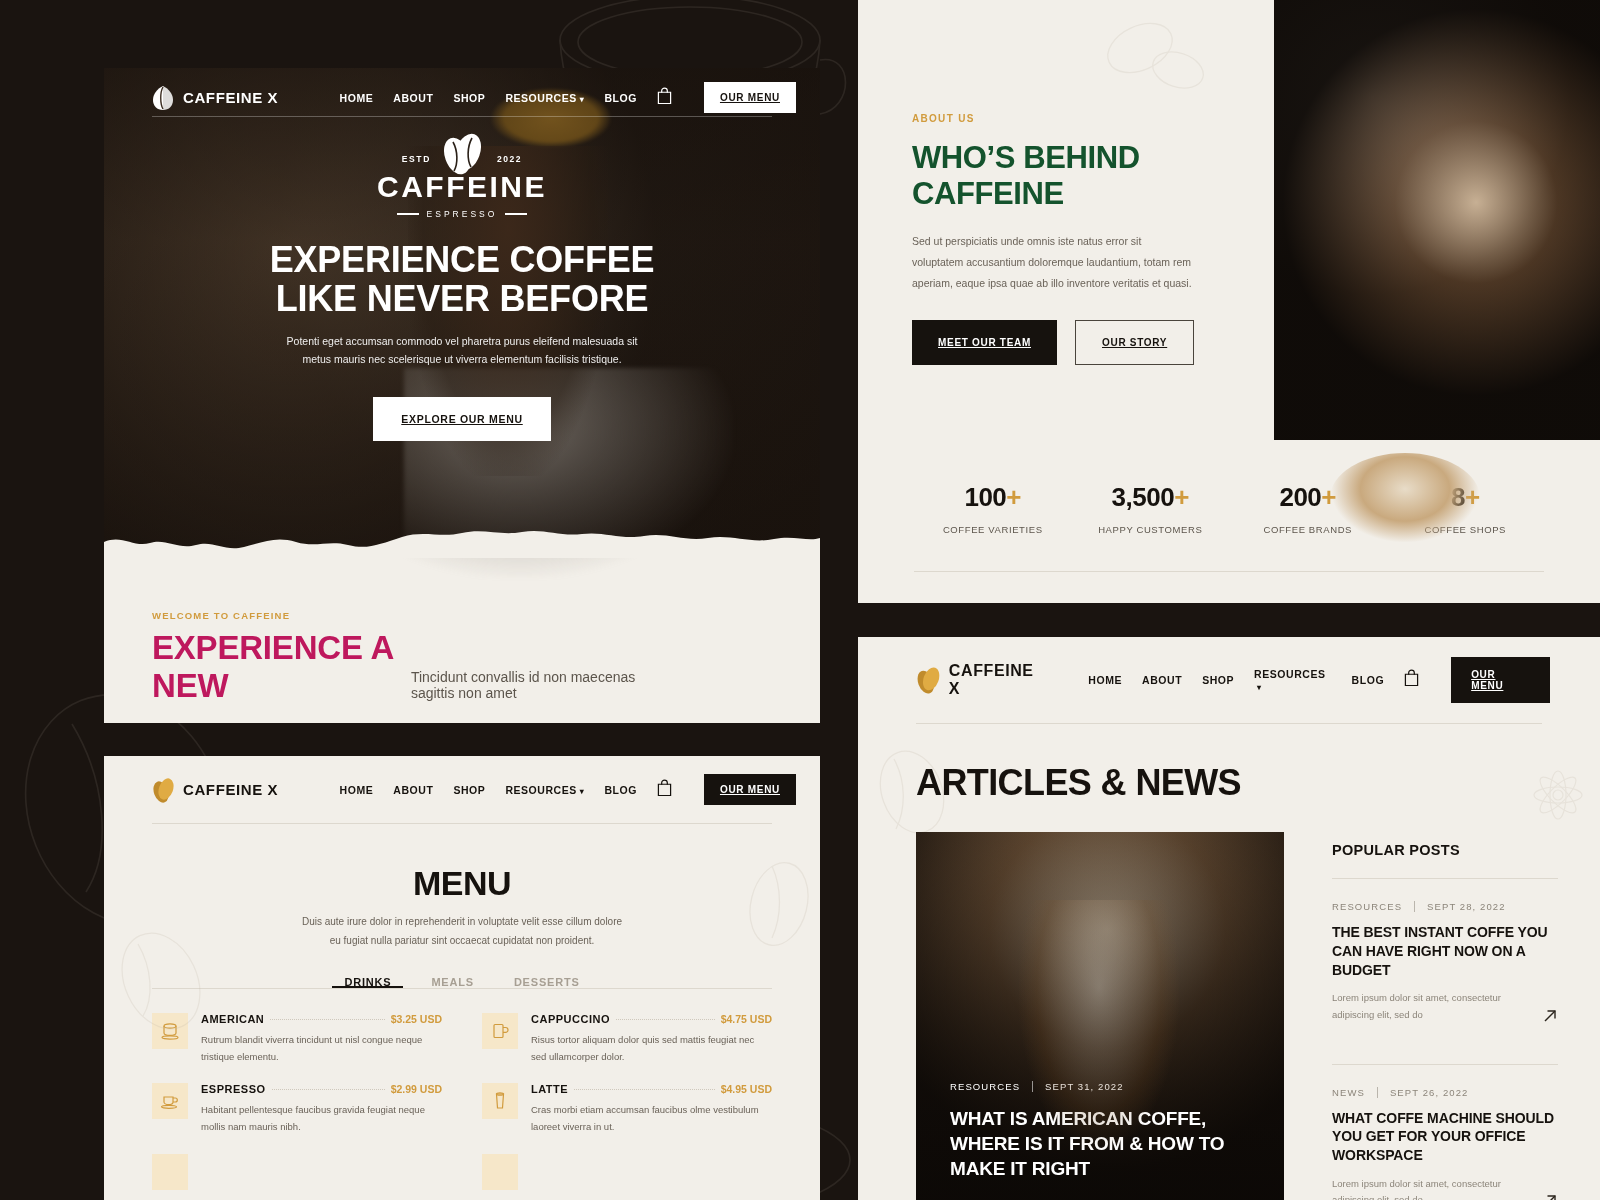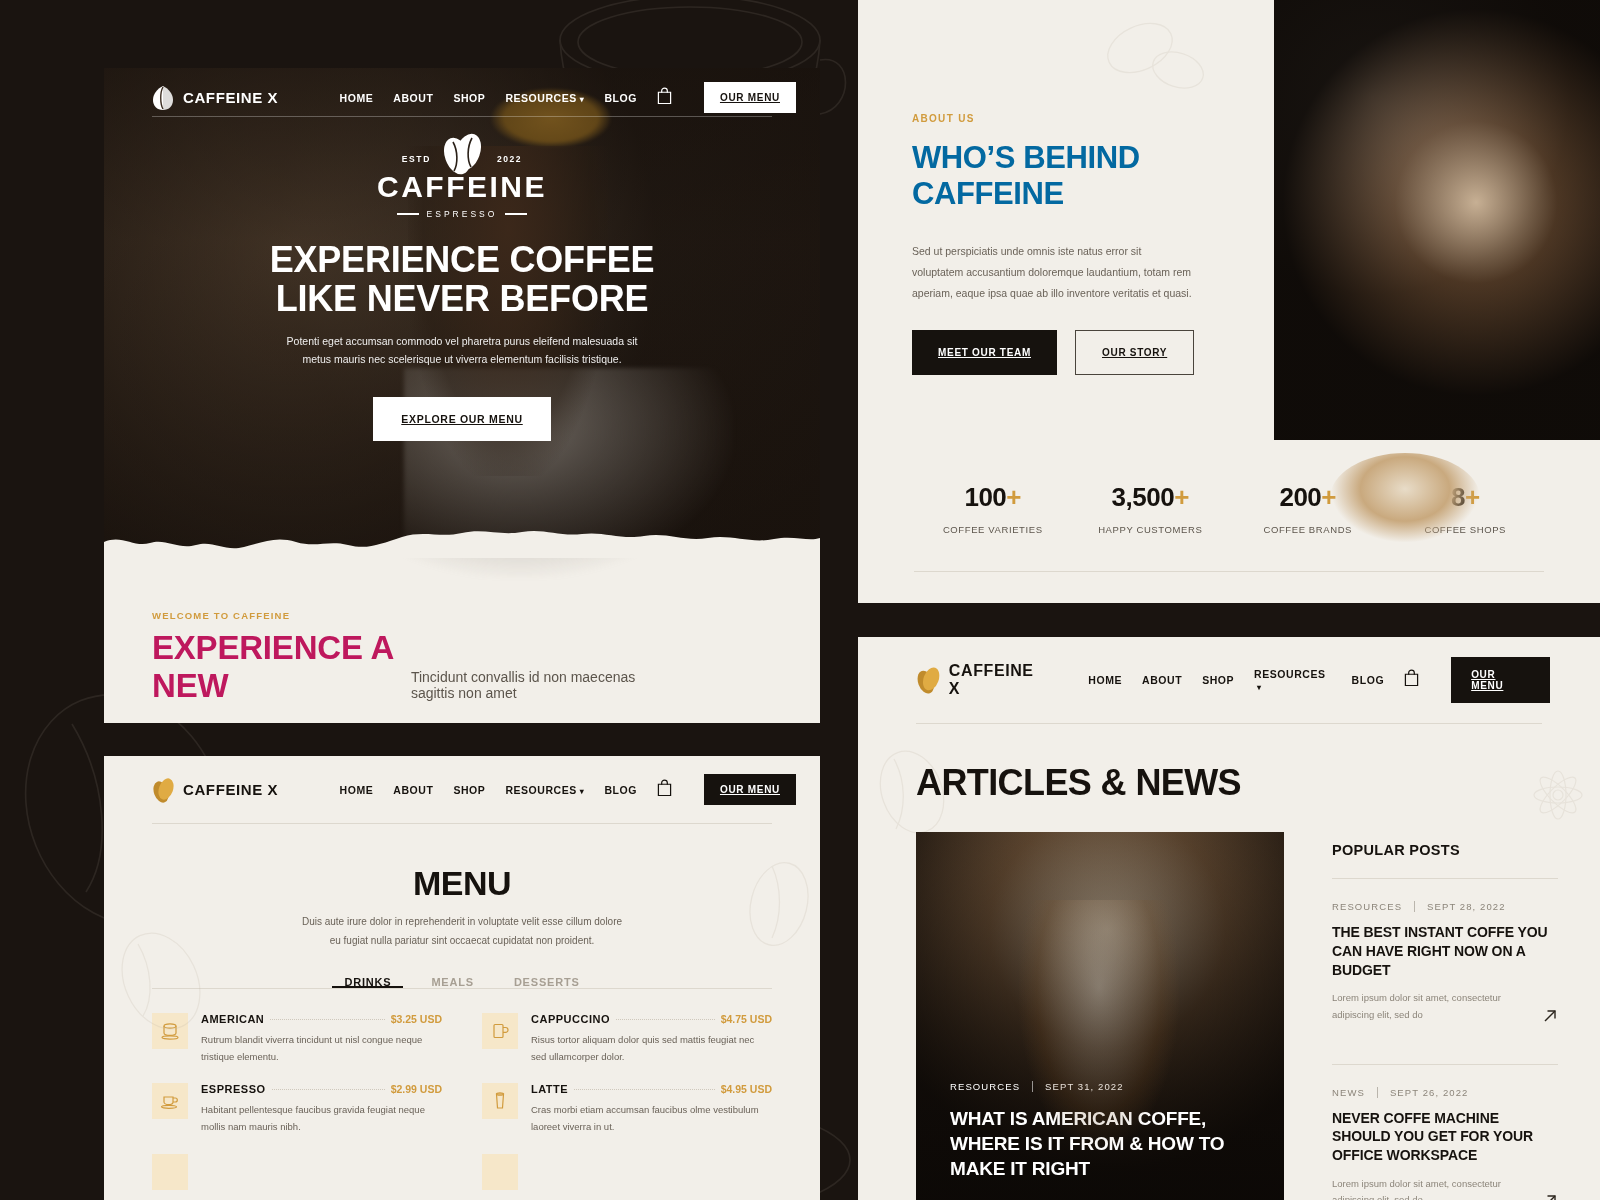--- a/index.html
+++ b/index.html
@@ -88,22 +88,22 @@
       radial-gradient(circle at 62% 46%, rgba(215,190,160,.9) 0%, rgba(120,85,55,.55) 26%, rgba(15,11,8,.92) 62%),
       radial-gradient(circle at 30% 22%, rgba(225,215,205,.5) 0%, rgba(20,15,11,.9) 48%),
       linear-gradient(150deg,#141009 0%,#2a1d13 55%,#0d0906 100%);
   }
   .about-photo::after{
     content:""; position:absolute; right:120px; bottom:60px; width:150px; height:90px;
     background: radial-gradient(ellipse at 50% 40%, #e8dcc8 0%, #c9a97e 42%, rgba(90,60,35,0) 70%);
     border-radius:50%;
   }
   .about-kicker { color:#d19b3d; font-size:10px; font-weight:700; letter-spacing:1.3px; }
-  .about-h2 { font-size:31px; line-height:1.16; font-weight:800; color:#0369a1; margin-top:16px; letter-spacing:-.4px; }
-  .about-p { font-size:10.5px; line-height:2.0; color:#6a6258; margin-top:29px; max-width:282px; }
+  .about-h2 { font-size:31px; line-height:1.16; font-weight:800; color:#14532d; margin-top:16px; letter-spacing:-.4px; }
+  .about-p { font-size:10.5px; line-height:2.0; color:#6a6258; margin-top:19px; max-width:282px; }
   .about-btns { display:flex; gap:18px; margin-top:26px; }
   .btn-dark { background:#16120e; color:#fff; padding:16px 26px; font-size:10px; }
   .btn-ghost { background:transparent; color:#16120e; padding:16px 26px; font-size:10px; border:1.5px solid #4a443c;text-decoration:underline; }
 
   
   .stats { display:flex; padding: 42px 56px 0 56px; }
   .stat { flex:1; text-align:center; }
   .stat-num { font-size:26px; font-weight:800; color:#16120e; letter-spacing:-.5px; }
   .stat-num span { color:#d19b3d; }
   .stat-label { font-size:9.5px; color:#5c554c; letter-spacing:.6px; margin-top:11px; }
@@ -506,21 +506,21 @@
           </a>
         </div>
         <div class="side-rule"></div>
 
         <div class="post">
           <div class="meta">
             <span>NEWS</span>
             <i class="bar"></i>
             <span>SEPT 26, 2022</span>
           </div>
-          <h4 class="post-h4">NEVER COFFE MACHINE SHOULD YOU GET FOR YOUR OFFICE WORKSPACE</h4>
+          <h4 class="post-h4">WHAT COFFE MACHINE SHOULD YOU GET FOR YOUR OFFICE WORKSPACE</h4>
           <p class="post-p">Lorem ipsum dolor sit amet, consectetur adipiscing elit, sed do</p>
           <a class="arrow-link" href="#">
             <svg viewBox="0 0 16 16" fill="none" stroke="#2b241c" stroke-width="1.4">
                 <path d="M3 13L13 3"></path>
                 <path d="M5.5 3H13v7.5"></path>
               </svg>
           </a>
         </div>
       </aside>
     </div>

